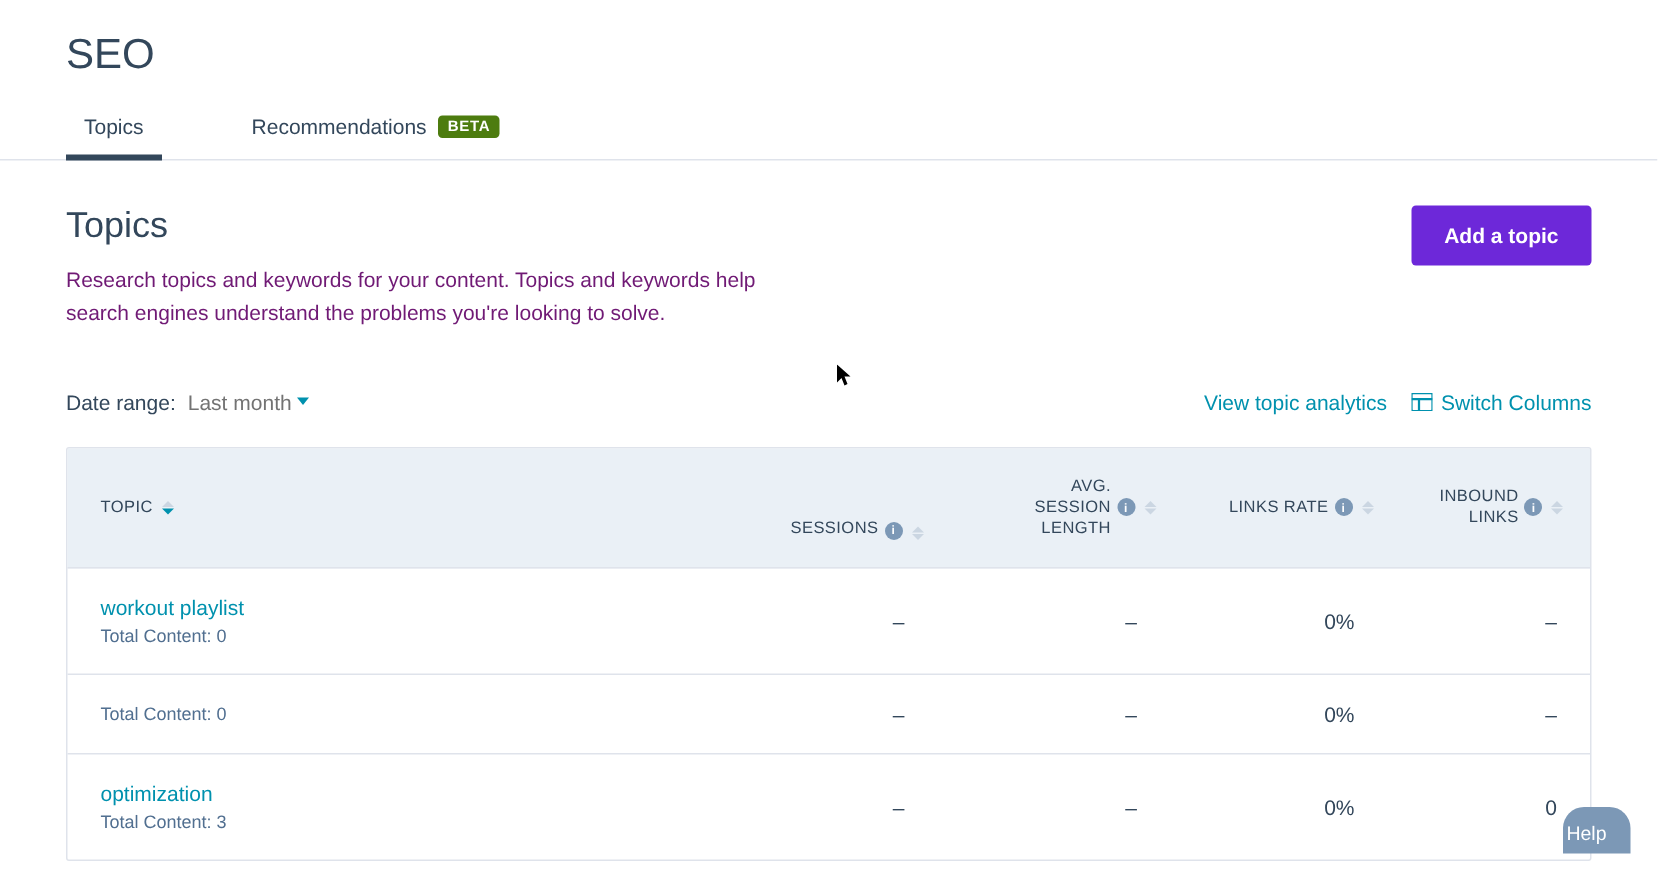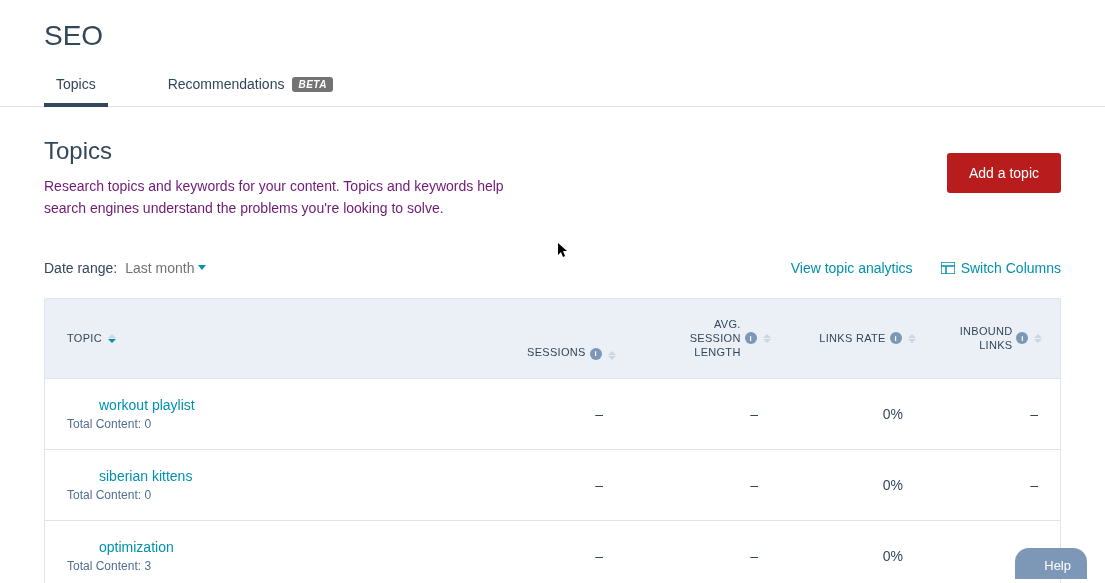--- a/index.html
+++ b/index.html
@@ -48,28 +48,27 @@
     .tab.active::after {
       content: '';
       position: absolute;
       bottom: -1px;
       left: 0;
       right: 0;
       height: 4px;
       background: #33475b;
     }
     .beta-badge {
-      background: #737373;
+      background: #4d7c0f;
       color: #fff;
       font-size: 10px;
       font-weight: 600;
       padding: 2px 6px;
       border-radius: 3px;
       letter-spacing: 0.5px;
-      font-style: italic;
     }
     .content {
       padding: 30px 44px 0 44px;
     }
     .section-head {
       display: flex;
       justify-content: space-between;
       align-items: flex-start;
       margin-bottom: 16px;
     }
@@ -79,29 +78,28 @@
       color: #33475b;
       margin-bottom: 10px;
     }
     .section-desc {
       font-size: 14px;
       color: #701a75;
       line-height: 1.6;
       max-width: 480px;
     }
     .add-btn {
-      background: #b91c1c;
+      background: #6d28d9;
       color: #fff;
       border: none;
       padding: 12px 22px;
       font-size: 14px;
       border-radius: 3px;
       cursor: pointer;
-      font-weight: 400;
-      margin-top: 16px;
+      font-weight: 700;
     }
     .controls {
       display: flex;
       justify-content: space-between;
       align-items: center;
       margin-top: 40px;
       margin-bottom: 22px;
     }
     .date-range {
       display: flex;
@@ -121,21 +119,21 @@
     }
     .caret-down {
       width: 0;
       height: 0;
       border-left: 4px solid transparent;
       border-right: 4px solid transparent;
       border-top: 5px solid #0091ae;
     }
     .right-controls {
       display: flex;
-      gap: 28px;
+      gap: 16px;
       align-items: flex-end;
     }
     .link-btn {
       color: #0091ae;
       font-size: 14px;
       font-weight: 500;
       cursor: pointer;
       display: flex;
       align-items: center;
       gap: 6px;
@@ -220,33 +218,32 @@
     .td-topic { flex: 0 0 460px; }
     .td-sessions { flex: 0 0 120px; text-align: right; }
     .td-avg { flex: 0 0 155px; text-align: right; }
     .td-bounce { flex: 0 0 145px; text-align: right; }
     .td-inbound { flex: 1; text-align: right; }
     .topic-name {
       color: #0091ae;
       font-weight: 500;
       margin-bottom: 4px;
       cursor: pointer;
-      margin-left: 32px;
     }
     .topic-sub {
       font-size: 12px;
       color: #516f90;
     }
     .help-btn {
       position: fixed;
-      bottom: 4px;
+      bottom: 14px;
       right: 18px;
       background: #7c98b6;
       color: #fff;
-      padding: 10px 16px 6px 29px;
+      padding: 10px 16px 6px 2px;
       border-radius: 14px 14px 0 0;
       font-size: 13px;
       cursor: pointer;
     }
     .cursor {
       position: absolute;
       left: 558px;
       top: 243px;
       pointer-events: none;
     }
@@ -348,21 +345,20 @@
         <div class="topic-sub">Total Content: 0</div>
       </div>
       <div class="td td-sessions">–</div>
       <div class="td td-avg">–</div>
       <div class="td td-bounce">0%</div>
       <div class="td td-inbound">–</div>
     </div>
 
     <div class="table-row">
       <div class="td td-topic">
-        <div class="topic-name">siberian kittens</div>
         <div class="topic-sub">Total Content: 0</div>
       </div>
       <div class="td td-sessions">–</div>
       <div class="td td-avg">–</div>
       <div class="td td-bounce">0%</div>
       <div class="td td-inbound">–</div>
     </div>
 
     <div class="table-row">
       <div class="td td-topic">

